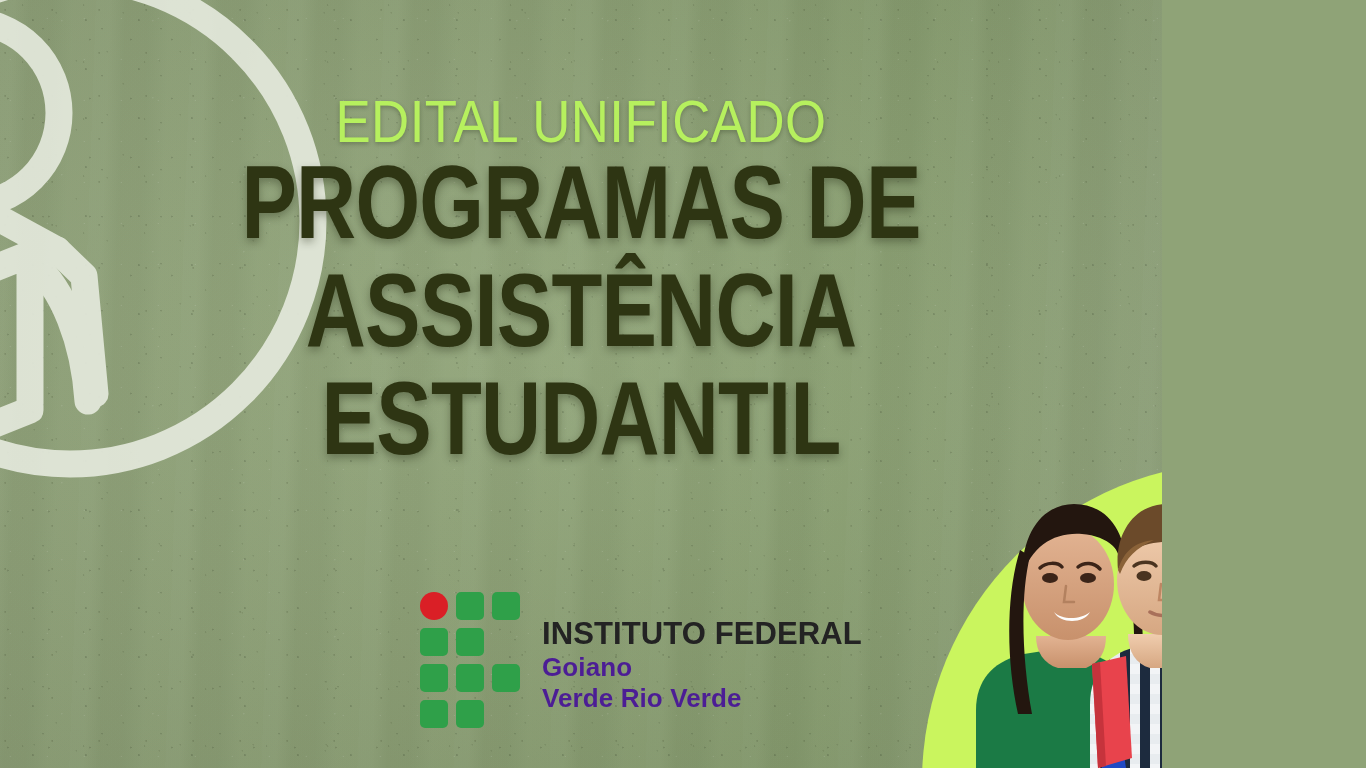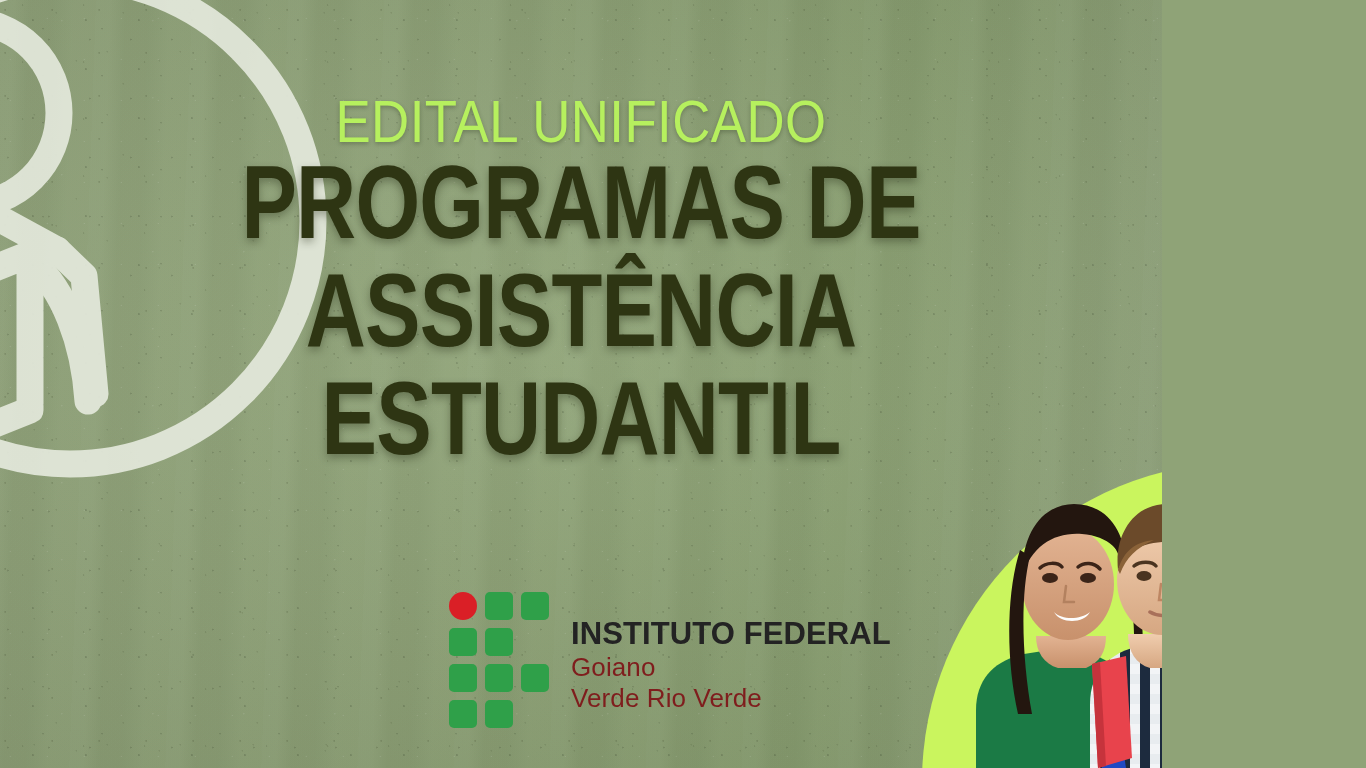--- a/index.html
+++ b/index.html
@@ -100,41 +100,41 @@
     font-size:104px;
     line-height:108px;
     letter-spacing:-1px;
     text-shadow:0 4px 9px rgba(25,32,12,.34);
     z-index:6;
   }
   .title .ln{display:block;transform:scaleX(.80);white-space:nowrap;}
 
   
   .logo{
-    position:absolute;left:449px;top:592px;
+    position:absolute;left:420px;top:592px;
     display:flex;align-items:flex-start;gap:22px;
     z-index:7;
   }
   .logo-grid{
     display:grid;
     grid-template-columns:repeat(3,28px);
     grid-template-rows:repeat(4,28px);
     gap:8px;
     width:100px;
   }
   .cell{width:28px;height:28px;border-radius:5px;background:#2fa049;}
   .cell.dot{border-radius:50%;background:#da1f26;}
   .cell.empty{background:transparent;}
   .logo-text{display:flex;flex-direction:column;padding-top:24px;}
   .logo-main{
     font-size:31px;font-weight:700;color:#232323;
     letter-spacing:.1px;line-height:36px;
   }
   .logo-sub{
-    font-size:26px;font-weight:400;color:#7f1d1d;
+    font-size:26px;font-weight:700;color:#4c1d95;
     line-height:31px;letter-spacing:.1px;
   }
 </style>
 </head>
 <body>
 
 <div id="poster">
 
   <div class="bg-base"></div>
   <div class="bg-streaks"></div>

